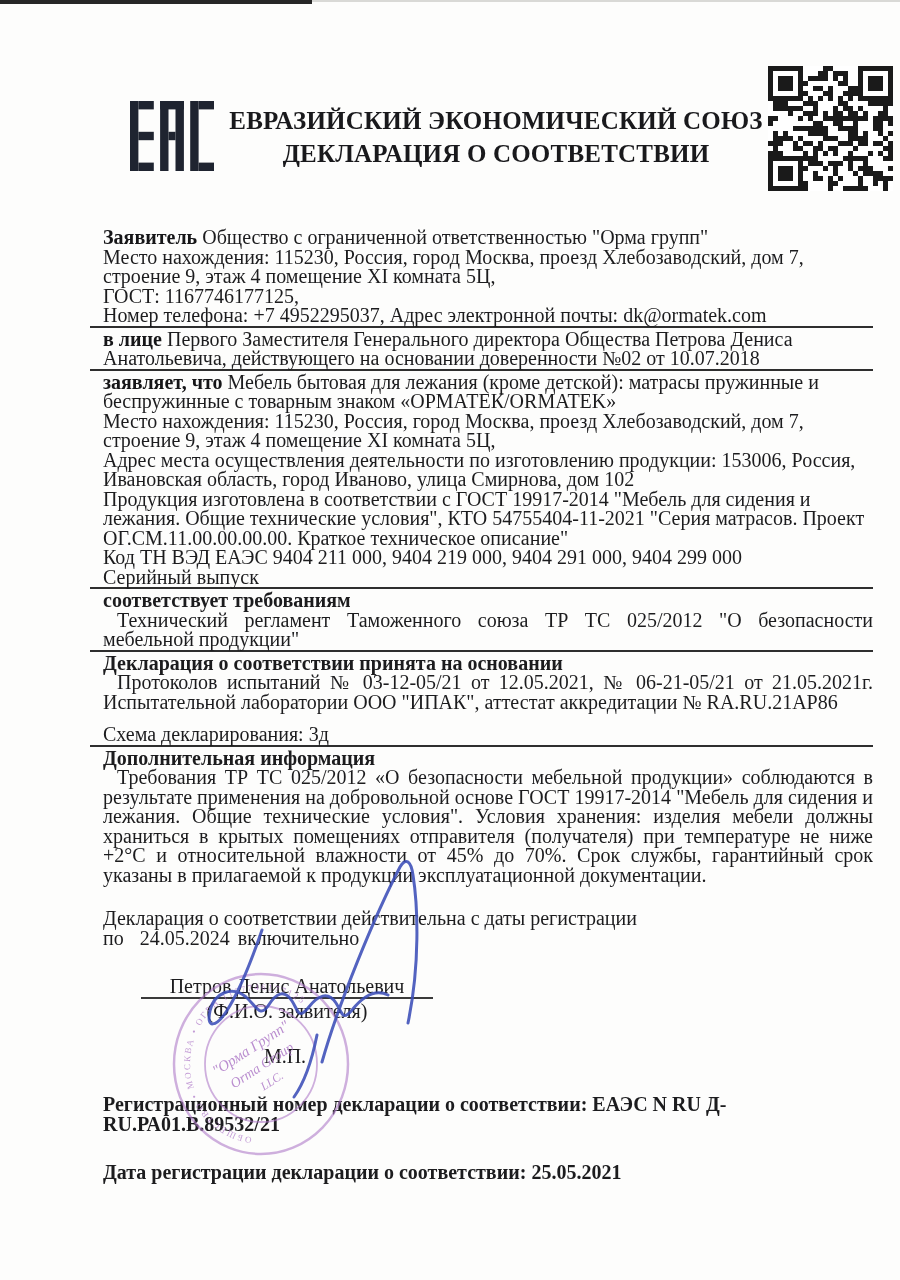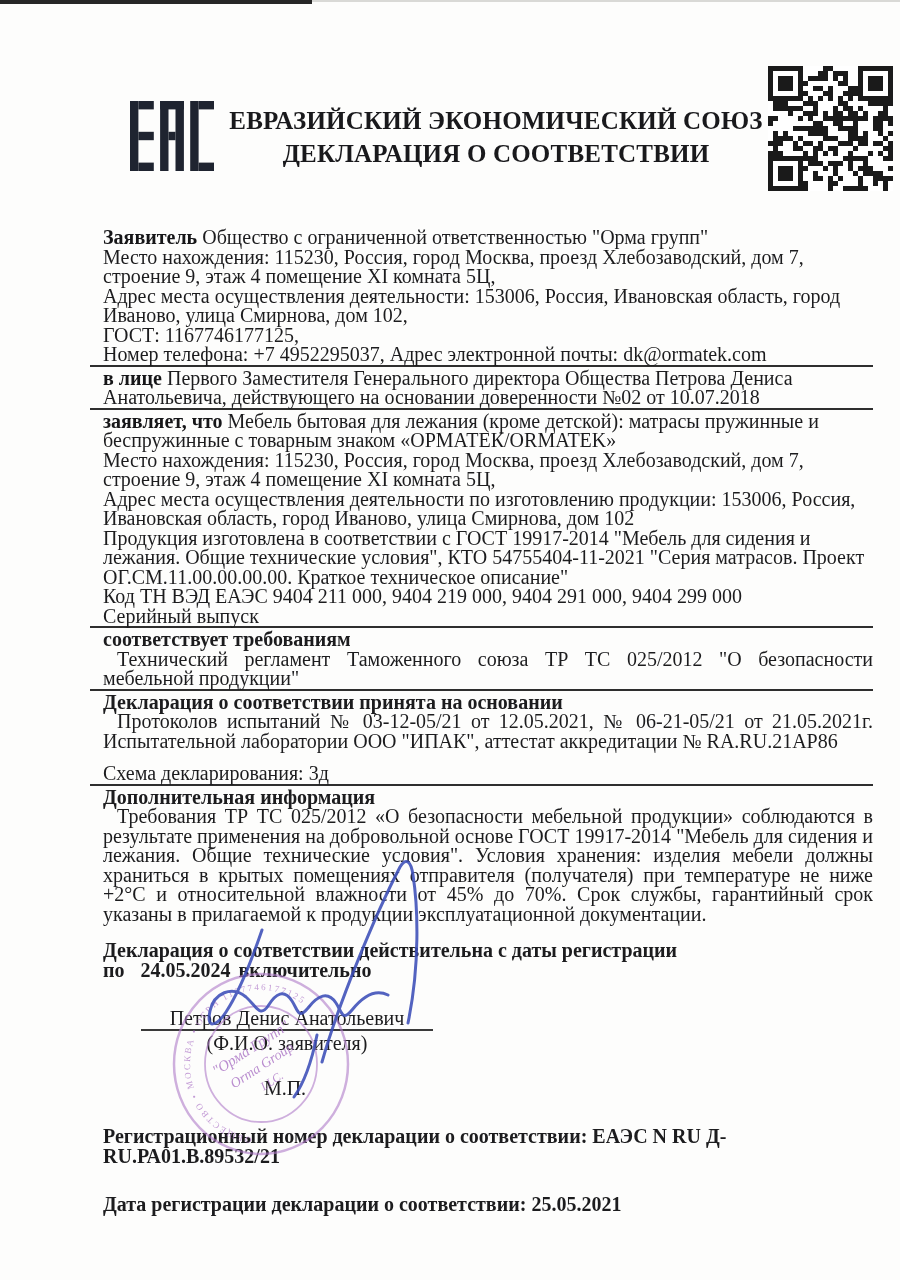--- a/index.html
+++ b/index.html
@@ -26,21 +26,21 @@
   .content{position:absolute;left:90px;top:228px;width:783px;font-size:20px;line-height:19.5px;}
   .content p{margin:0;padding:0 0 0 13px;}
   b{color:#161618;}
   .sec{border-top:2px solid #2e2e2e;padding-top:2px;}
   .sec.first{border-top:none;padding-top:0;}
   .just{text-align:justify;text-indent:14px;}
   .just-last{text-align-last:left;}
   .gap{height:13px;}
   .sec-h{font-weight:bold;}
 
-  .validity{margin-top:17px;font-weight:bold;padding-left:13px;}
+  .validity{margin-top:24px;font-weight:normal;padding-left:13px;}
   .validity .vdate{margin-left:16px;}
   .validity .vsuf{margin-left:8px;}
 
   .sig-row{display:flex;margin-top:27px;}
   .sig-left{width:390px;}
   .sig-line{height:21px;border-bottom:2px solid #3a3a3a;}
   .sig-cap{text-align:center;padding:3px 0 0 0 !important;}
   .sig-right{width:292px;margin-left:51px;text-align:center;}
   .sig-name{height:19px;padding:2px 0 1px 0 !important;border-bottom:2px solid #3a3a3a;}
   .mp{width:390px;text-align:center;margin-top:25px;}
@@ -321,21 +321,20 @@
         <rect x="0" y="90" width="35" height="35" fill="#1a1a1a"></rect>
         <rect x="5" y="95" width="25" height="25" fill="#fff"></rect>
         <rect x="10" y="100" width="15" height="15" fill="#1a1a1a"></rect>
       </svg></div>
 
   <div class="content">
 
     <div class="sec first">
       <p><b>Заявитель</b> <span>Общество с ограниченной ответственностью "Орма групп"</span></p>
       <p>Место нахождения: 115230, Россия, город Москва, проезд Хлебозаводский, дом 7, строение 9, этаж 4 помещение XI комната 5Ц,</p>
-      <p>Адрес места осуществления деятельности: 153006, Россия, Ивановская область, город Иваново, улица Смирнова, дом 102,</p>
       <p>ГОСТ: 1167746177125,</p>
       <p>Номер телефона: +7 4952295037, Адрес электронной почты: dk@ormatek.com</p>
     </div>
 
     <div class="sec">
       <p><b>в лице</b> <span>Первого Заместителя Генерального директора Общества Петрова Дениса Анатольевича, действующего на основании доверенности №02 от 10.07.2018</span></p>
     </div>
 
     <div class="sec">
       <p><b>заявляет, что</b> <span>Мебель бытовая для лежания (кроме детской): матрасы пружинные и беспружинные с товарным знаком «ОРМАТЕК/ORMATEK»</span></p>

